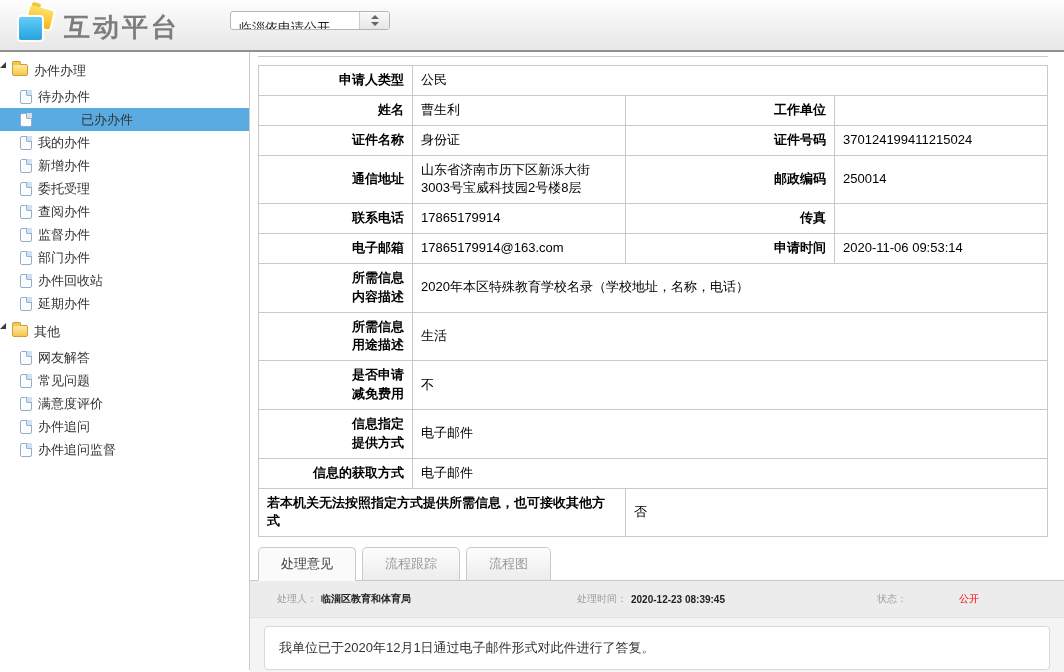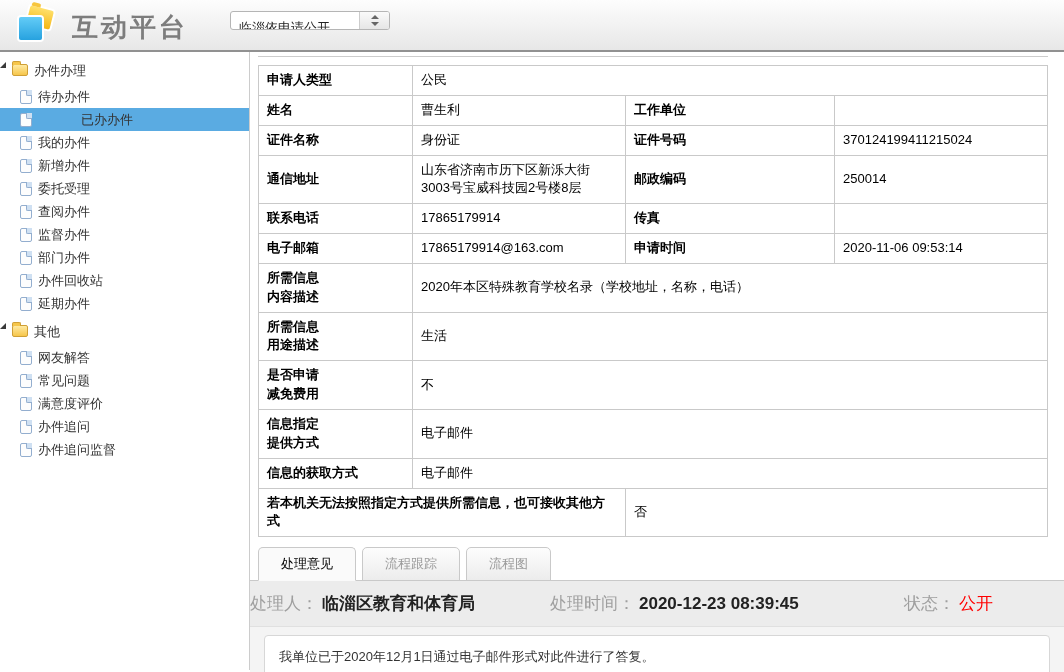--- a/index.html
+++ b/index.html
@@ -12,21 +12,21 @@
     border-bottom:2px solid #919191; }
   .logo { position:absolute; left:16px; top:7px; width:42px; height:38px; }
   .logo .back { position:absolute; top:1px; left:12px; width:24px; height:19px;
     background:linear-gradient(#ffe06a,#f5b614); border-radius:2px;
     transform:rotate(14deg); box-shadow:0 0 0 2px #fff; }
   .logo .back::before { content:""; position:absolute; top:-4px; left:1px;
     width:9px; height:4px; background:#f7c53d; border-radius:2px 2px 0 0; }
   .logo .front { position:absolute; top:10px; left:3px; width:23px; height:23px;
     background:linear-gradient(#63ccf7,#27a2df); border-radius:2px;
     box-shadow:0 0 0 2px #fff; }
-  .app-title { position:absolute; left:72px; top:10px; font-size:26px;
+  .app-title { position:absolute; left:64px; top:10px; font-size:26px;
     font-weight:bold; color:#7d7d7d; letter-spacing:3px; }
   .select-ctl { position:absolute; left:230px; top:11px; width:160px; height:19px;
     display:flex; background:#fff; border:1px solid #b5b5b5; border-radius:3px;
     cursor:pointer; }
   .select-ctl .val { flex:1; font-size:13px; color:#222; padding:7px 0 0 8px;
     white-space:nowrap; overflow:hidden; }
   .select-ctl .spin { width:30px; border-left:1px solid #ccc;
     background:linear-gradient(#fafafa,#e6e6e6); border-radius:0 2px 2px 0;
     display:flex; flex-direction:column; align-items:center; justify-content:center; gap:3px; }
   .tri-up { width:0; height:0; border-left:4px solid transparent;
@@ -67,44 +67,44 @@
   .main { flex:1; min-width:0; display:flex; flex-direction:column; }
   .content-pad { padding:4px 16px 0 8px; }
   .page-title { font-size:15px; font-weight:bold; color:#000;
     margin:10px 0 12px 0; }
   .title-rule { border-bottom:1px solid #ccc; margin-bottom:8px; }
 
   table.detail { width:100%; border-collapse:collapse; table-layout:fixed;
     font-size:13px; }
   table.detail td { border:1px solid #c9c9c9; padding:5px 8px;
     vertical-align:middle; line-height:1.45; color:#000; }
-  td.cell-label { font-weight:bold; white-space:pre-line; }
+  td.cell-label { font-weight:bold; text-align:right; white-space:pre-line; }
   td.cell-label.wide-label { text-align:left; }
   td.cell-value { text-align:left; }
 
   
   .tabs-bar { margin-top:10px; padding-left:8px; border-bottom:1px solid #c9c9c9;
     display:flex; }
   .tab { margin-right:6px; margin-bottom:-1px; padding:7px 22px; font-size:13px;
     border:1px solid #c9c9c9; border-radius:5px 5px 0 0; cursor:pointer;
     background:linear-gradient(#fdfdfd,#ececec); color:#9a9a9a; }
   .tab.active { background:#fafafa; border-bottom:1px solid #fafafa;
-    color:#000000; }
+    color:#404040; }
 
   
   .panel { flex:1; background:#f4f4f4; }
-  .info-row { display:flex; align-items:center; padding:11px 0;
-    background:#ececec; border-bottom:1px solid #e0e0e0; font-size:17px; }
+  .info-row { display:flex; align-items:center; padding:11px 27px;
+    background:#ececec; border-bottom:1px solid #e0e0e0; font-size:10px; }
   .info-group { display:flex; align-items:center; white-space:nowrap; }
   .ig-handler { flex:0 0 300px; }
   .ig-time { flex:1; }
   .ig-status { flex:0 0 160px; }
   .info-label { color:#9f9f9f; margin-right:4px; }
   .info-value { color:#222; font-weight:bold; }
-  .status-value { color:#ff0000; font-weight:normal; }
+  .status-value { color:#ff0000; font-weight:normal;margin-left:48px; }
   .reply-box { margin:8px 14px; background:#fff; border:1px solid #d7d7d7;
     border-radius:4px; padding:12px 14px; font-size:13px; color:#333;
     line-height:1.4; }
 </style>
 </head>
 <body>
 
 <div class="app-header">
   <div class="logo">
     <div class="back"></div>

